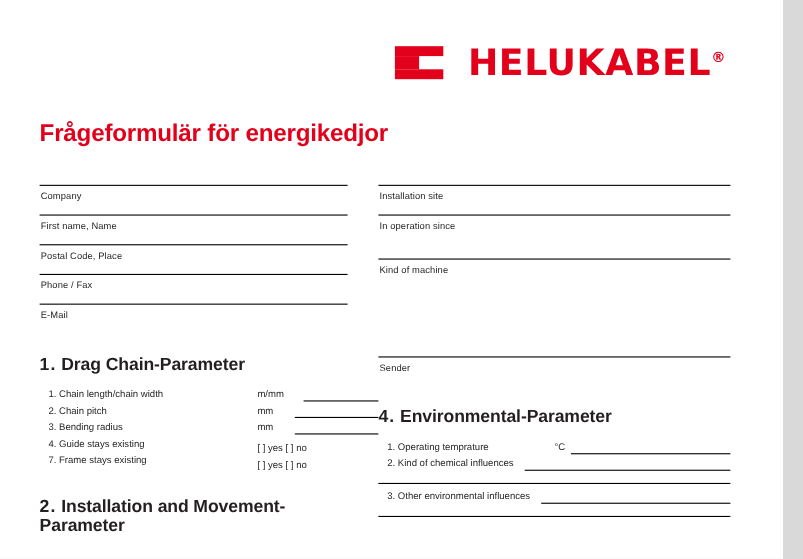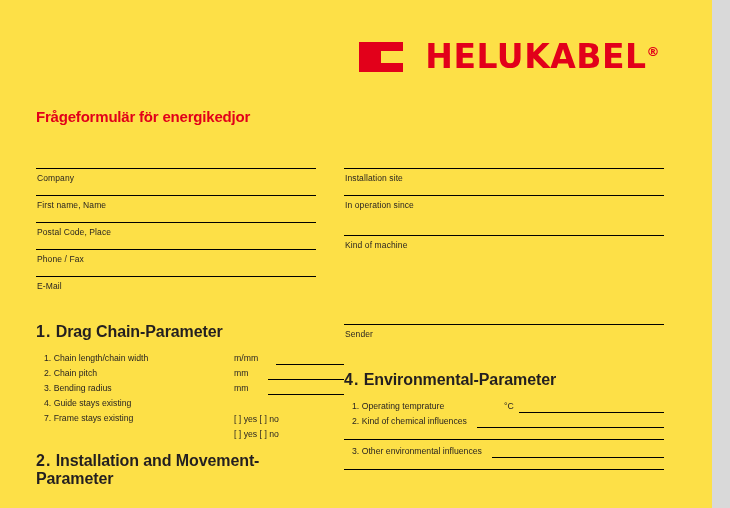--- a/index.html
+++ b/index.html
@@ -12,21 +12,21 @@
     height: 508px;
     overflow: hidden;
     font-family: "Liberation Sans", sans-serif;
   }
   .page {
     position: absolute;
     left: 0;
     top: 0;
     width: 712px;
     height: 508px;
-    background: #fde047;
+    background: #ffffff;
     box-sizing: border-box;
   }
   .page-edge {
     position: absolute;
     left: 712px;
     top: 0;
     width: 18px;
     height: 508px;
     background: #d9d9d9;
   }
@@ -75,21 +75,21 @@
     font-size: 13px;
     vertical-align: super;
     font-weight: bold;
   }
 
   
   .doc-title {
     position: absolute;
     left: 36px;
     top: 108px;
-    font-size: 15px;
+    font-size: 22px;
     font-weight: bold;
     color: #e2001a;
     letter-spacing: -0.2px;
   }
 
   
   .col-left {
     position: absolute;
     left: 36px;
     top: 168px;
@@ -150,21 +150,21 @@
     position: absolute;
     left: 8px;
     top: 0;
   }
   .prow .punit {
     position: absolute;
     top: 0;
   }
   .prow .popts {
     position: absolute;
-    top: 16px;
+    top: 4px;
   }
   .prow .pline {
     position: absolute;
     height: 1px;
     background: #000000;
   }
 
   
   .plist-right .punit { left: 160px; }
   .plist-right .pline { }

